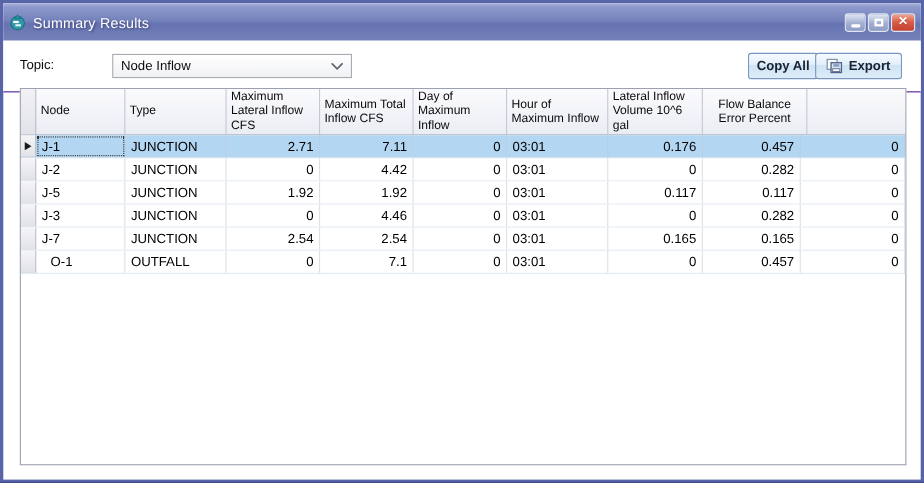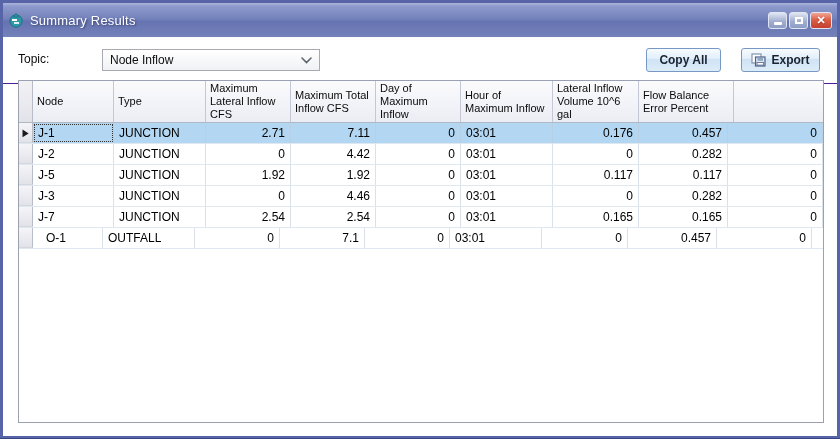--- a/index.html
+++ b/index.html
@@ -38,21 +38,21 @@
     display:flex;align-items:center;justify-content:space-between;padding:0 7px;font-size:12px;color:#0d0d0d;cursor:default;
   }
   .combo .chevron{flex:none;margin-left:6px;}
   .tool-btn{
     position:absolute;top:11px;height:24px;box-sizing:border-box;
     border:1px solid #7898c4;border-radius:3px;
     background:linear-gradient(to bottom,#f7fbfe 0%,#e1eefa 45%,#cfe3f5 46%,#ddecf8 100%);
     font-family:"Liberation Sans",sans-serif;font-size:12px;font-weight:700;color:#1a2230;
     display:flex;align-items:center;justify-content:center;gap:5px;cursor:default;
   }
-  .tool-btn.copy{right:116px;width:75px;}
+  .tool-btn.copy{right:93px;width:64px;}
   .tool-btn.export{right:17px;width:79px;}
 
   
   .grid-frame{
     position:absolute;left:15px;top:77px;width:806px;height:343px;box-sizing:border-box;
     border:1px solid #9ba1b2;background:#fff;overflow:hidden;
   }
   .hdr-row{display:flex;height:42px;box-sizing:border-box;background:linear-gradient(#fbfbfd,#ebedf4);border-bottom:1px solid #b2b7c4;}
   .hdr-ind{width:14px;flex:none;box-sizing:border-box;border-right:1px solid #b8bcc8;background:linear-gradient(#f2f2f5,#e2e3e9);}
   .hdr-cell{
@@ -126,21 +126,21 @@
     <div class="hdr-row">
       <div class="hdr-ind"></div>
 
     <div class="hdr-cell" style="width: 81px;">Node</div>
         <div class="hdr-cell" style="width: 92px;">Type</div>
         <div class="hdr-cell" style="width: 85px;">Maximum Lateral Inflow CFS</div>
         <div class="hdr-cell" style="width: 85px;">Maximum Total Inflow CFS</div>
         <div class="hdr-cell" style="width: 85px;">Day of Maximum Inflow</div>
         <div class="hdr-cell" style="width: 92px;">Hour of Maximum Inflow</div>
         <div class="hdr-cell" style="width: 86px;">Lateral Inflow Volume 10^6 gal</div>
-        <div class="hdr-cell" style="width: 95px;">Flow Balance Error Percent</div>
+        <div class="hdr-cell" style="width: 95px; text-align: center;">Flow Balance Error Percent</div>
       </div>
     <div>
 
     <div class="grid-row selected">
           <div class="row-ind">
             <span class="row-arrow">▶</span>
           </div>
           <div class="cell focus" style="width: 81px;">J-1</div>
           <div class="cell" style="width: 92px;">JUNCTION</div>
           <div class="cell r" style="width: 85px;">2.71</div>
@@ -194,21 +194,21 @@
           <div class="cell r" style="width: 85px;">2.54</div>
           <div class="cell r" style="width: 85px;">2.54</div>
           <div class="cell r" style="width: 85px;">0</div>
           <div class="cell" style="width: 92px;">03:01</div>
           <div class="cell r" style="width: 86px;">0.165</div>
           <div class="cell r" style="width: 89px;">0.165</div>
           <div class="cell r" style="width: 95px;">0</div>
         </div>
         <div class="grid-row">
           <div class="row-ind"></div>
-          <div class="cell" style="width: 70px; padding-left: 13px;">O-1</div>
+          <div class="cell" style="width: 81px; padding-left: 13px;">O-1</div>
           <div class="cell" style="width: 92px;">OUTFALL</div>
           <div class="cell r" style="width: 85px;">0</div>
           <div class="cell r" style="width: 85px;">7.1</div>
           <div class="cell r" style="width: 85px;">0</div>
           <div class="cell" style="width: 92px;">03:01</div>
           <div class="cell r" style="width: 86px;">0</div>
           <div class="cell r" style="width: 89px;">0.457</div>
           <div class="cell r" style="width: 95px;">0</div>
         </div>
       </div>

